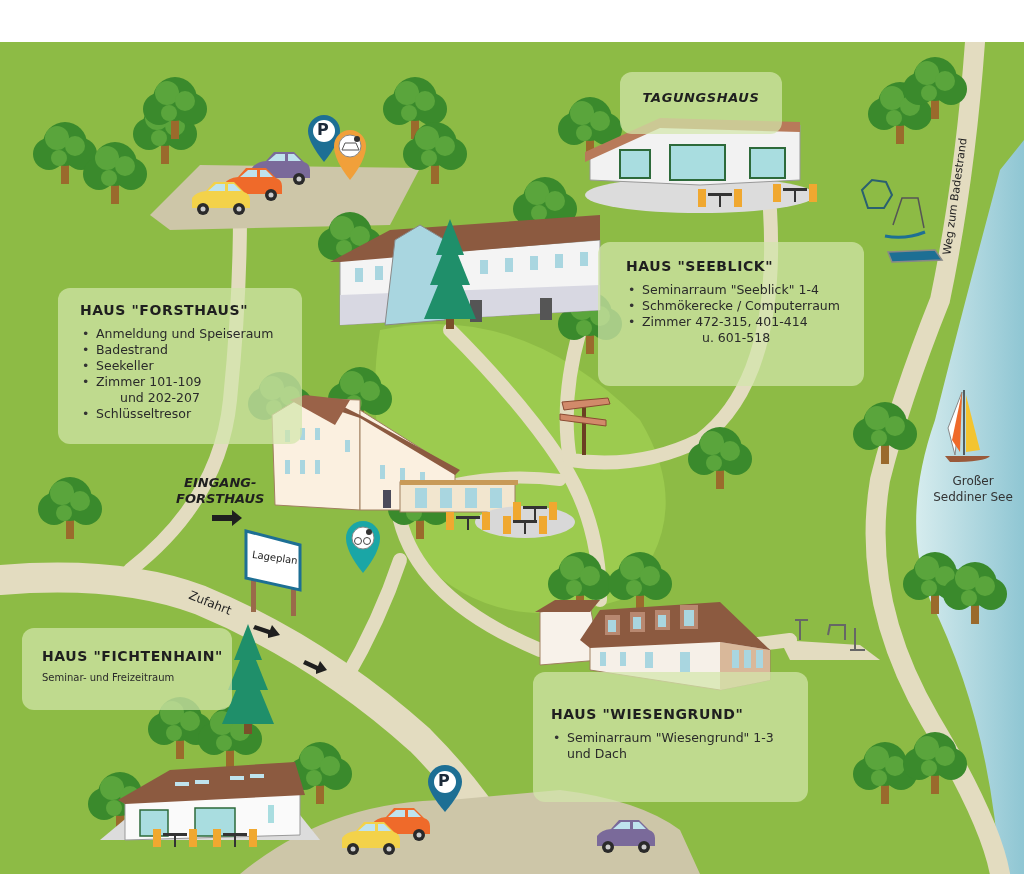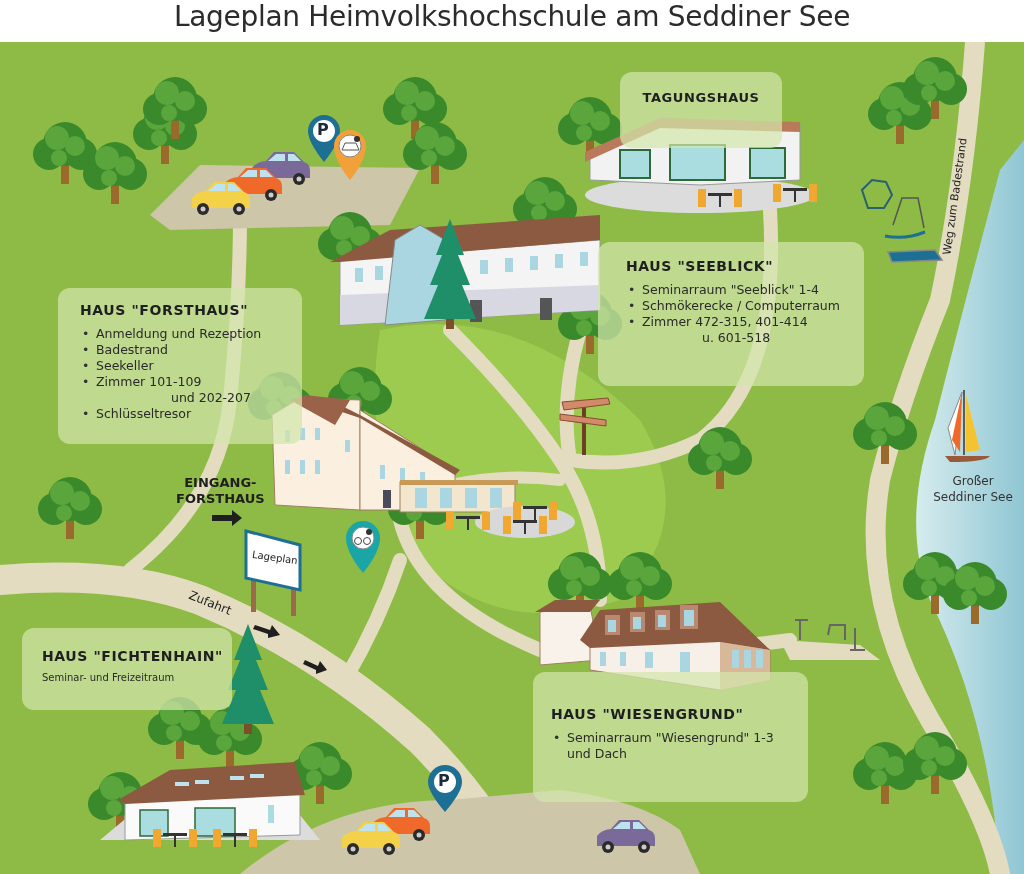--- a/index.html
+++ b/index.html
@@ -13,21 +13,20 @@
   .panel li { font-size: 12.5px; line-height: 16px; position: relative; }
   .panel li::before { content: "•"; position: absolute; left: -14px; color: #333; }
   .panel .indent { display: block; padding-left: 56px; }
   .panel p { margin: 8px 0 0 0; font-size: 10px; }
   .label { position: absolute; font-family: "DejaVu Sans", sans-serif; color: #222; }
 </style>
 </head>
 <body>
 
 <div id="page">
-  <div id="title">Lageplan Heimvolkshochschule am Seddiner See</div>
 
   <svg id="map" viewBox="0 42 1024 832" width="1024" height="832">
     <defs>
       <linearGradient id="lakeGrad" x1="0" x2="1" y1="0" y2="0">
         <stop offset="0" stop-color="#d6ecee"></stop>
         <stop offset="1" stop-color="#8fc6d3"></stop>
       </linearGradient>
       <g id="tree">
         <rect x="-4" y="8" width="8" height="26" fill="#9a6a2c"></rect>
         <circle cx="0" cy="-6" r="22" fill="#3a8a2c"></circle>
@@ -288,43 +287,43 @@
     </g>
     <g>
       <path d="M445,812 Q428,792 428,782 a17,17 0 1 1 34,0 Q462,792 445,812 Z" fill="#1d6f94"></path>
       <circle cx="445" cy="782" r="11" fill="#ffffff"></circle>
     </g>
   </svg>
 
   <div class="label" style="left:317px;top:120px;font-size:16px;font-weight:bold;color:#1c2a3a;">P</div>
   <div class="label" style="left:438px;top:771px;font-size:16px;font-weight:bold;color:#1c2a3a;">P</div>
 
-  <div class="panel" style="left:620px;top:72px;width:162px;height:76px;">
+  <div class="panel" style="left:620px;top:72px;width:162px;height:62px;font-style:italic;">
     <h3 style="text-align:center;margin-top:18px;font-size:13px;">TAGUNGSHAUS</h3>
   </div>
 
   <div class="panel" style="left:598px;top:242px;width:266px;height:144px;padding:0;">
     <div style="padding:16px 0 0 28px;">
       <h3>HAUS "SEEBLICK"</h3>
       <ul>
         <li>Seminarraum "Seeblick" 1-4</li>
         <li>Schmökerecke / Computerraum</li>
         <li><span>Zimmer 472-315, 401-414</span><span class="indent" style="padding-left:60px;">u. 601-518</span></li>
       </ul>
     </div>
   </div>
 
   <div class="panel" style="left:58px;top:288px;width:244px;height:156px;">
     <div style="padding:14px 0 0 22px;">
       <h3>HAUS "FORSTHAUS"</h3>
       <ul>
-        <li>Anmeldung und Rezeption</li>
+        <li>Anmeldung und Speiseraum</li>
         <li>Badestrand</li>
         <li>Seekeller</li>
-        <li><span>Zimmer 101-109</span><span class="indent" style="padding-left:24px;text-align:center;">und 202-207</span></li>
+        <li><span>Zimmer 101-109</span><span class="indent" style="padding-left:24px;">und 202-207</span></li>
         <li>Schlüsseltresor</li>
       </ul>
     </div>
   </div>
 
   <div class="panel" style="left:22px;top:628px;width:210px;height:82px;">
     <div style="padding:20px 0 0 20px;">
       <h3>HAUS "FICHTENHAIN"</h3>
       <p>Seminar- und Freizeitraum</p>
     </div>
@@ -332,21 +331,21 @@
 
   <div class="panel" style="left:533px;top:672px;width:275px;height:130px;">
     <div style="padding:34px 0 0 18px;">
       <h3>HAUS "WIESENGRUND"</h3>
       <ul>
         <li><span>Seminarraum "Wiesengrund" 1-3</span><br><span>und Dach</span></li>
       </ul>
     </div>
   </div>
 
-  <div class="label" style="left:176px;top:475px;font-size:13px;font-weight:bold;line-height:16px;text-align:center;color:#1f1f1f;">
+  <div class="label" style="left:176px;top:475px;font-size:13px;font-weight:bold;line-height:16px;text-align:center;color:#1f1f1f;font-style:italic;">
     <div>EINGANG-</div>
     <div>FORSTHAUS</div>
   </div>
   <div class="label" style="left:252px;top:552px;font-size:10px;transform:rotate(8deg);">Lageplan</div>
   <div class="label" style="left:192px;top:588px;font-size:12px;transform:rotate(22deg);transform-origin:left top;">Zufahrt</div>
   <div class="label" style="left:895px;top:190px;width:120px;font-size:11px;transform:rotate(-82deg);transform-origin:center;white-space:nowrap;text-align:center;">Weg zum Badestrand</div>
   <div class="label" style="left:918px;top:473px;width:110px;font-size:12px;text-align:center;line-height:16px;color:#333;">
     <div>Großer</div>
     <div>Seddiner See</div>
   </div>

